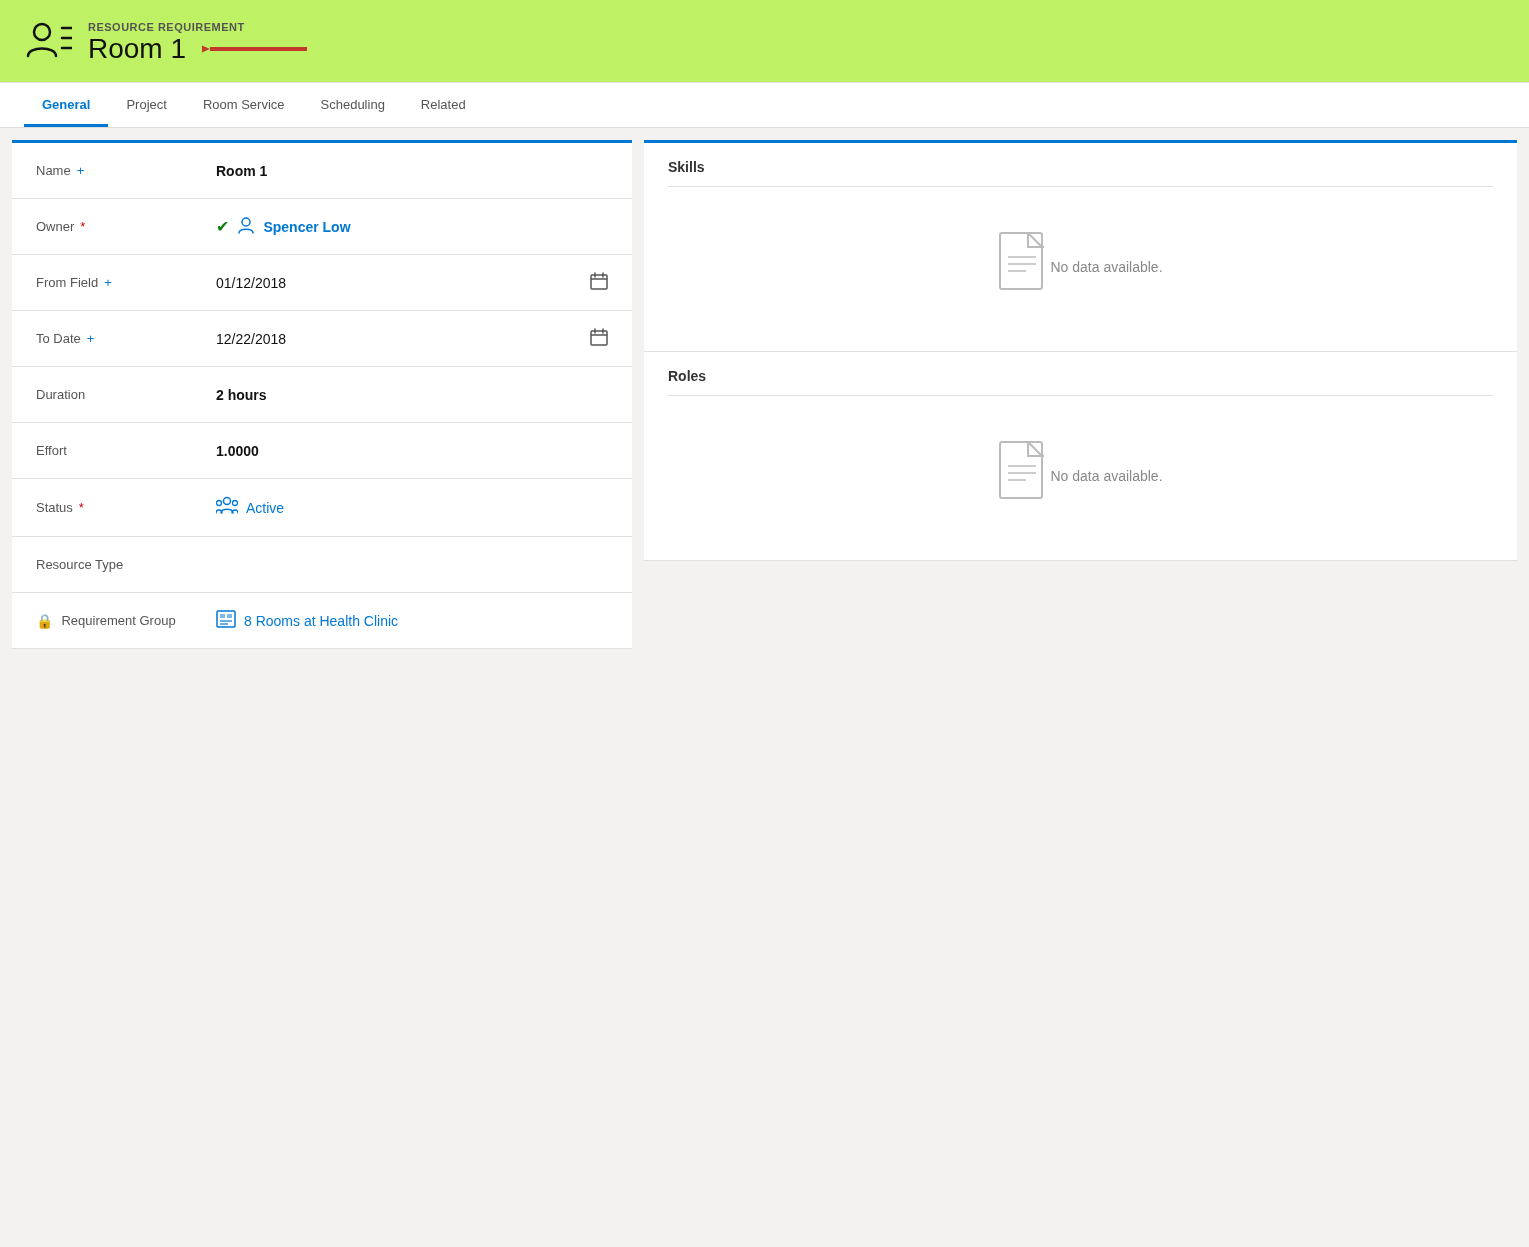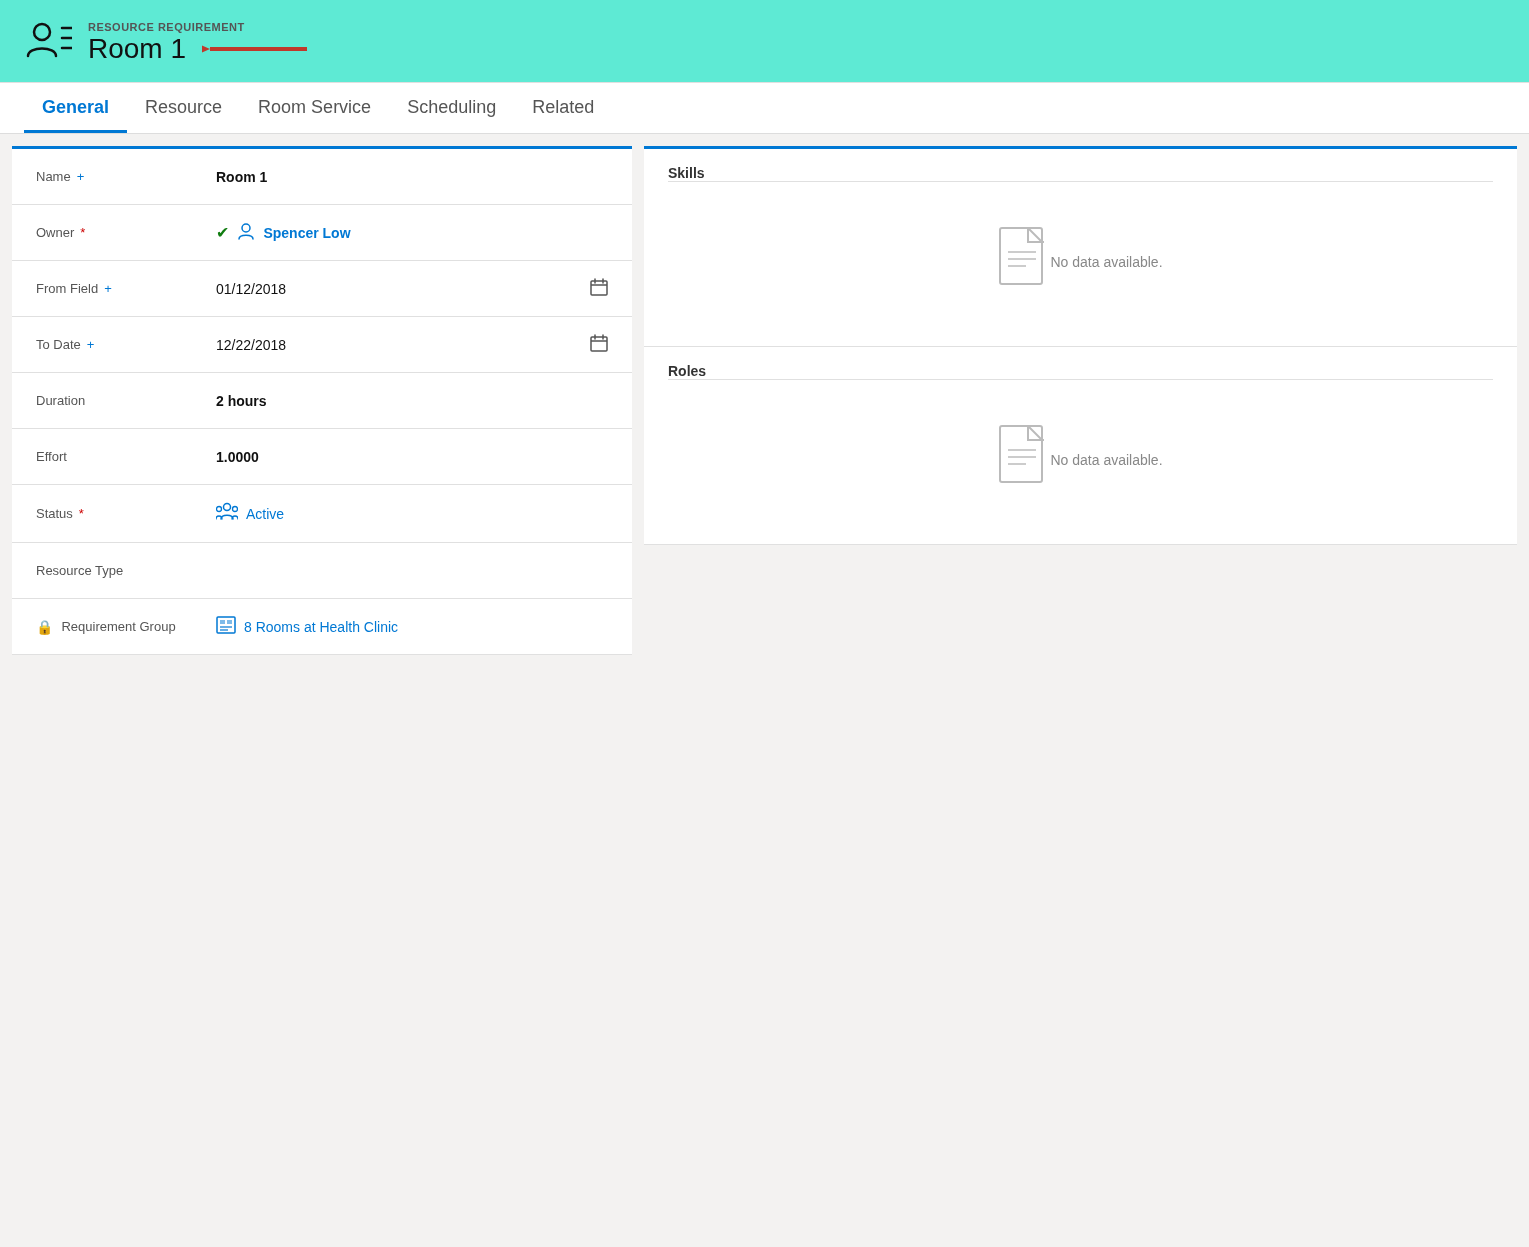--- a/index.html
+++ b/index.html
@@ -5,21 +5,21 @@
     * { box-sizing: border-box; margin: 0; padding: 0; }
     body {
       font-family: 'Segoe UI', sans-serif;
       background: #f3f2f1;
       color: #333;
       font-size: 14px;
     }
 
     
     .header {
-      background: #5eead4;
+      background: #bef264;
       padding: 16px 24px 12px 24px;
       display: flex;
       align-items: center;
       gap: 16px;
       border-bottom: 1px solid #e0e0e0;
     }
     .header-icon {
       font-size: 36px;
       color: #333;
       line-height: 1;
@@ -51,21 +51,21 @@
       background: #fff;
       display: flex;
       gap: 0;
       padding: 0 24px;
       border-bottom: 1px solid #ddd;
     }
     .tab {
       padding: 14px 18px 12px;
       cursor: pointer;
       color: #555;
-      font-size: 18px;
+      font-size: 13px;
       border-bottom: 3px solid transparent;
       text-decoration: none;
       display: inline-block;
     }
     .tab.active {
       color: #0078d4;
       border-bottom: 3px solid #0078d4;
       font-weight: 600;
     }
 
@@ -181,21 +181,21 @@
     .right-section {
       padding: 16px 24px;
       border-bottom: 1px solid #e0e0e0;
     }
     .right-section-title {
       font-size: 14px;
       font-weight: 600;
       color: #333;
       margin-bottom: 12px;
       border-bottom: 1px solid #e0e0e0;
-      padding-bottom: 0;
+      padding-bottom: 11px;
     }
     .no-data-container {
       display: flex;
       flex-direction: row;
       align-items: center;
       justify-content: center;
       padding: 32px 16px;
       color: #888;
     }
     .no-data-text {
@@ -235,21 +235,21 @@
           </marker>
         </defs>
         <line x1="105" y1="14" x2="8" y2="14" stroke="#c0392b" stroke-width="4" marker-end="url(#arrowhead-left)"></line>
       </svg>
     </div>
   </div>
 </div>
 
 <div class="tabs">
   <span class="tab active">General</span>
-  <span class="tab">Resource</span>
+  <span class="tab">Project</span>
   <span class="tab">Room Service</span>
   <span class="tab">Scheduling</span>
   <span class="tab">Related</span>
 </div>
 
 <div class="main">
 
   <div class="left-panel">
 
     <div class="field-row">

